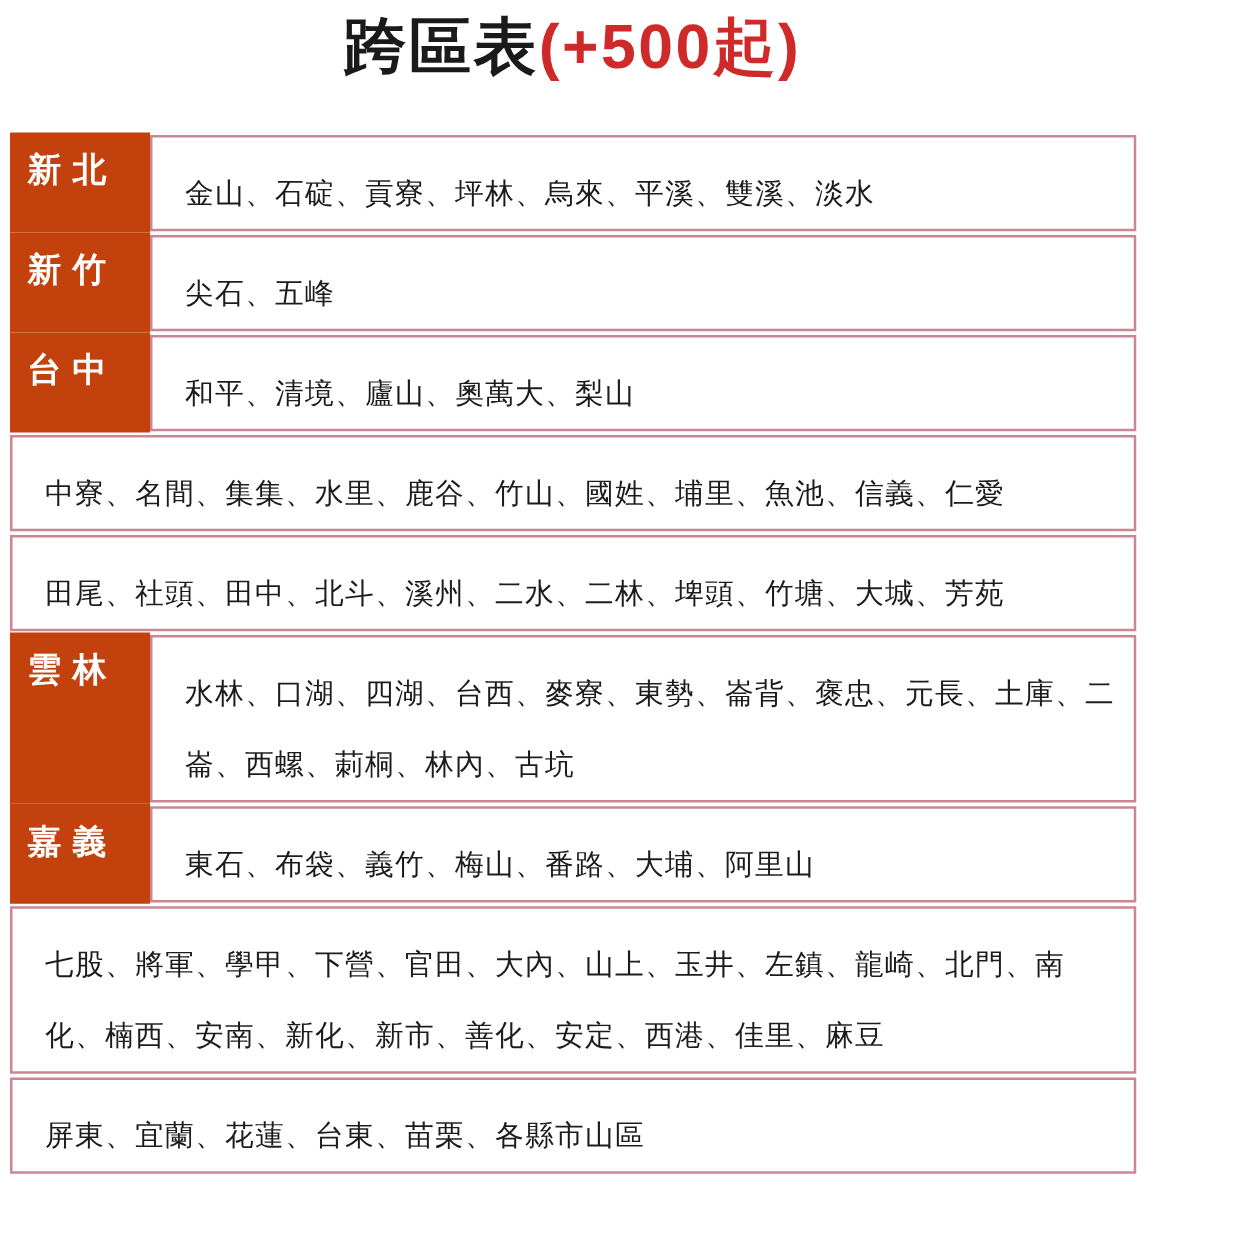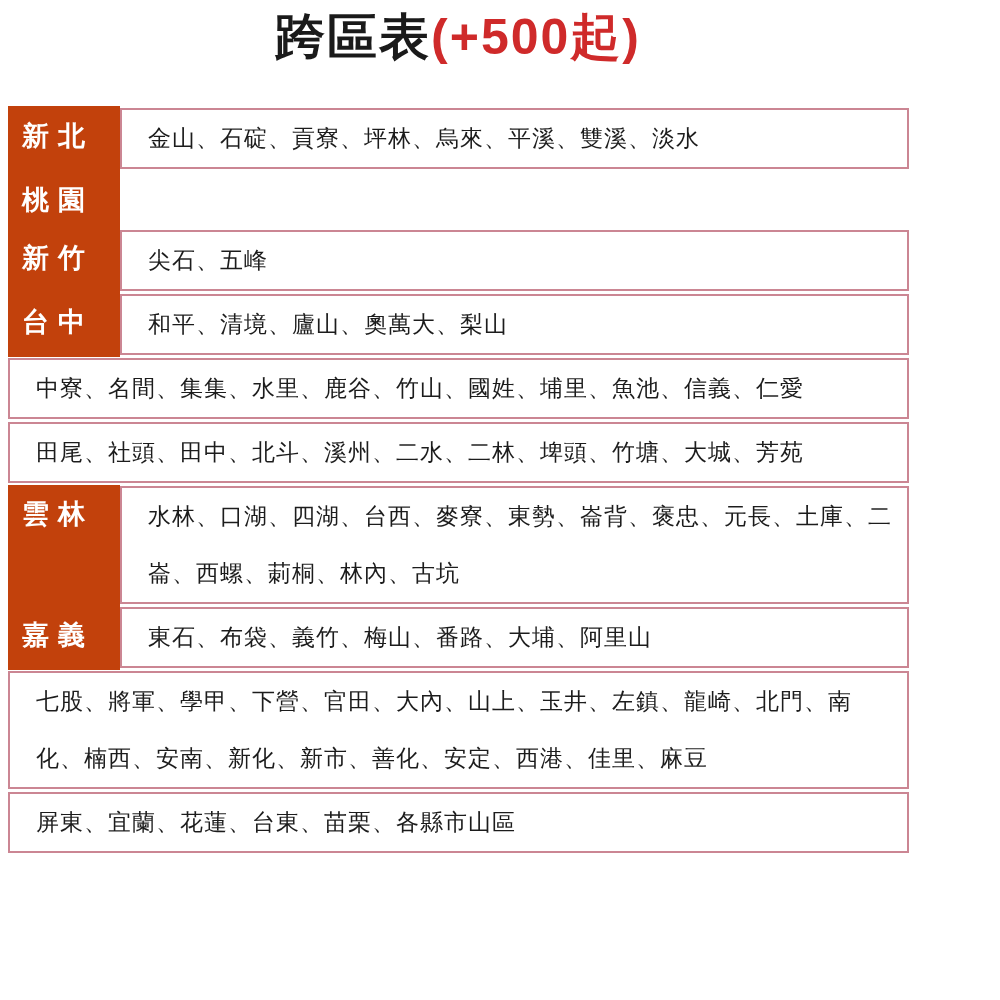--- a/index.html
+++ b/index.html
@@ -45,21 +45,21 @@
     align-items: flex-start;
   }
   .region .region-text { line-height: 57px; margin-top: 1.5px; }
   .districts {
     flex: 1 1 auto;
     background: #ffffff;
     border: 2px solid #cb8removed;
     border: 2px solid #cb8693;
     margin: 1.5px 0;
     min-height: 57px;
-    padding: 0 14px 0 26px;
+    padding: 16px 14px 0 26px;
     font-size: 23px;
     color: #1c1c1c;
     letter-spacing: 1px;
     line-height: 57px;
     display: flex;
     align-items: center;
   }
   .districts .d-text { line-height: 57px; }
 </style>
 </head>
@@ -76,23 +76,20 @@
       <div class="row">
         <div class="region">
           <span class="region-text">新北</span>
         </div>
         <div class="districts">
           <span class="d-text">金山、石碇、貢寮、坪林、烏來、平溪、雙溪、淡水</span>
         </div>
       </div>
 
       <div class="row">
-        <div class="region">
-          <span class="region-text">桃園</span>
-        </div>
       </div>
 
       <div class="row">
         <div class="region">
           <span class="region-text">新竹</span>
         </div>
         <div class="districts">
           <span class="d-text">尖石、五峰</span>
         </div>
       </div>

